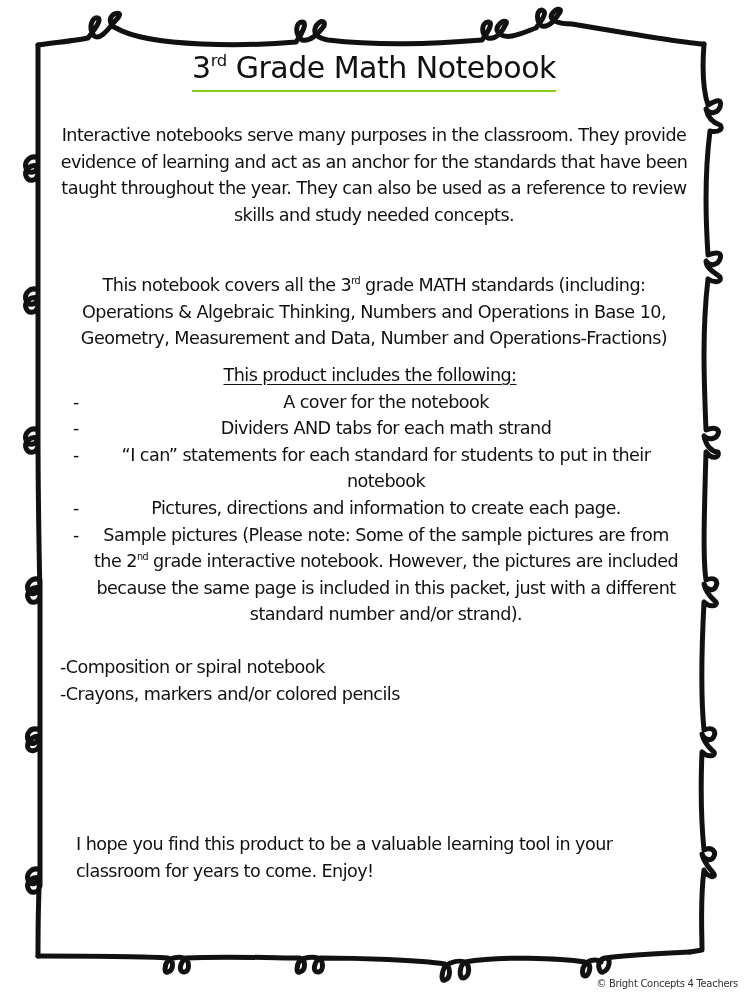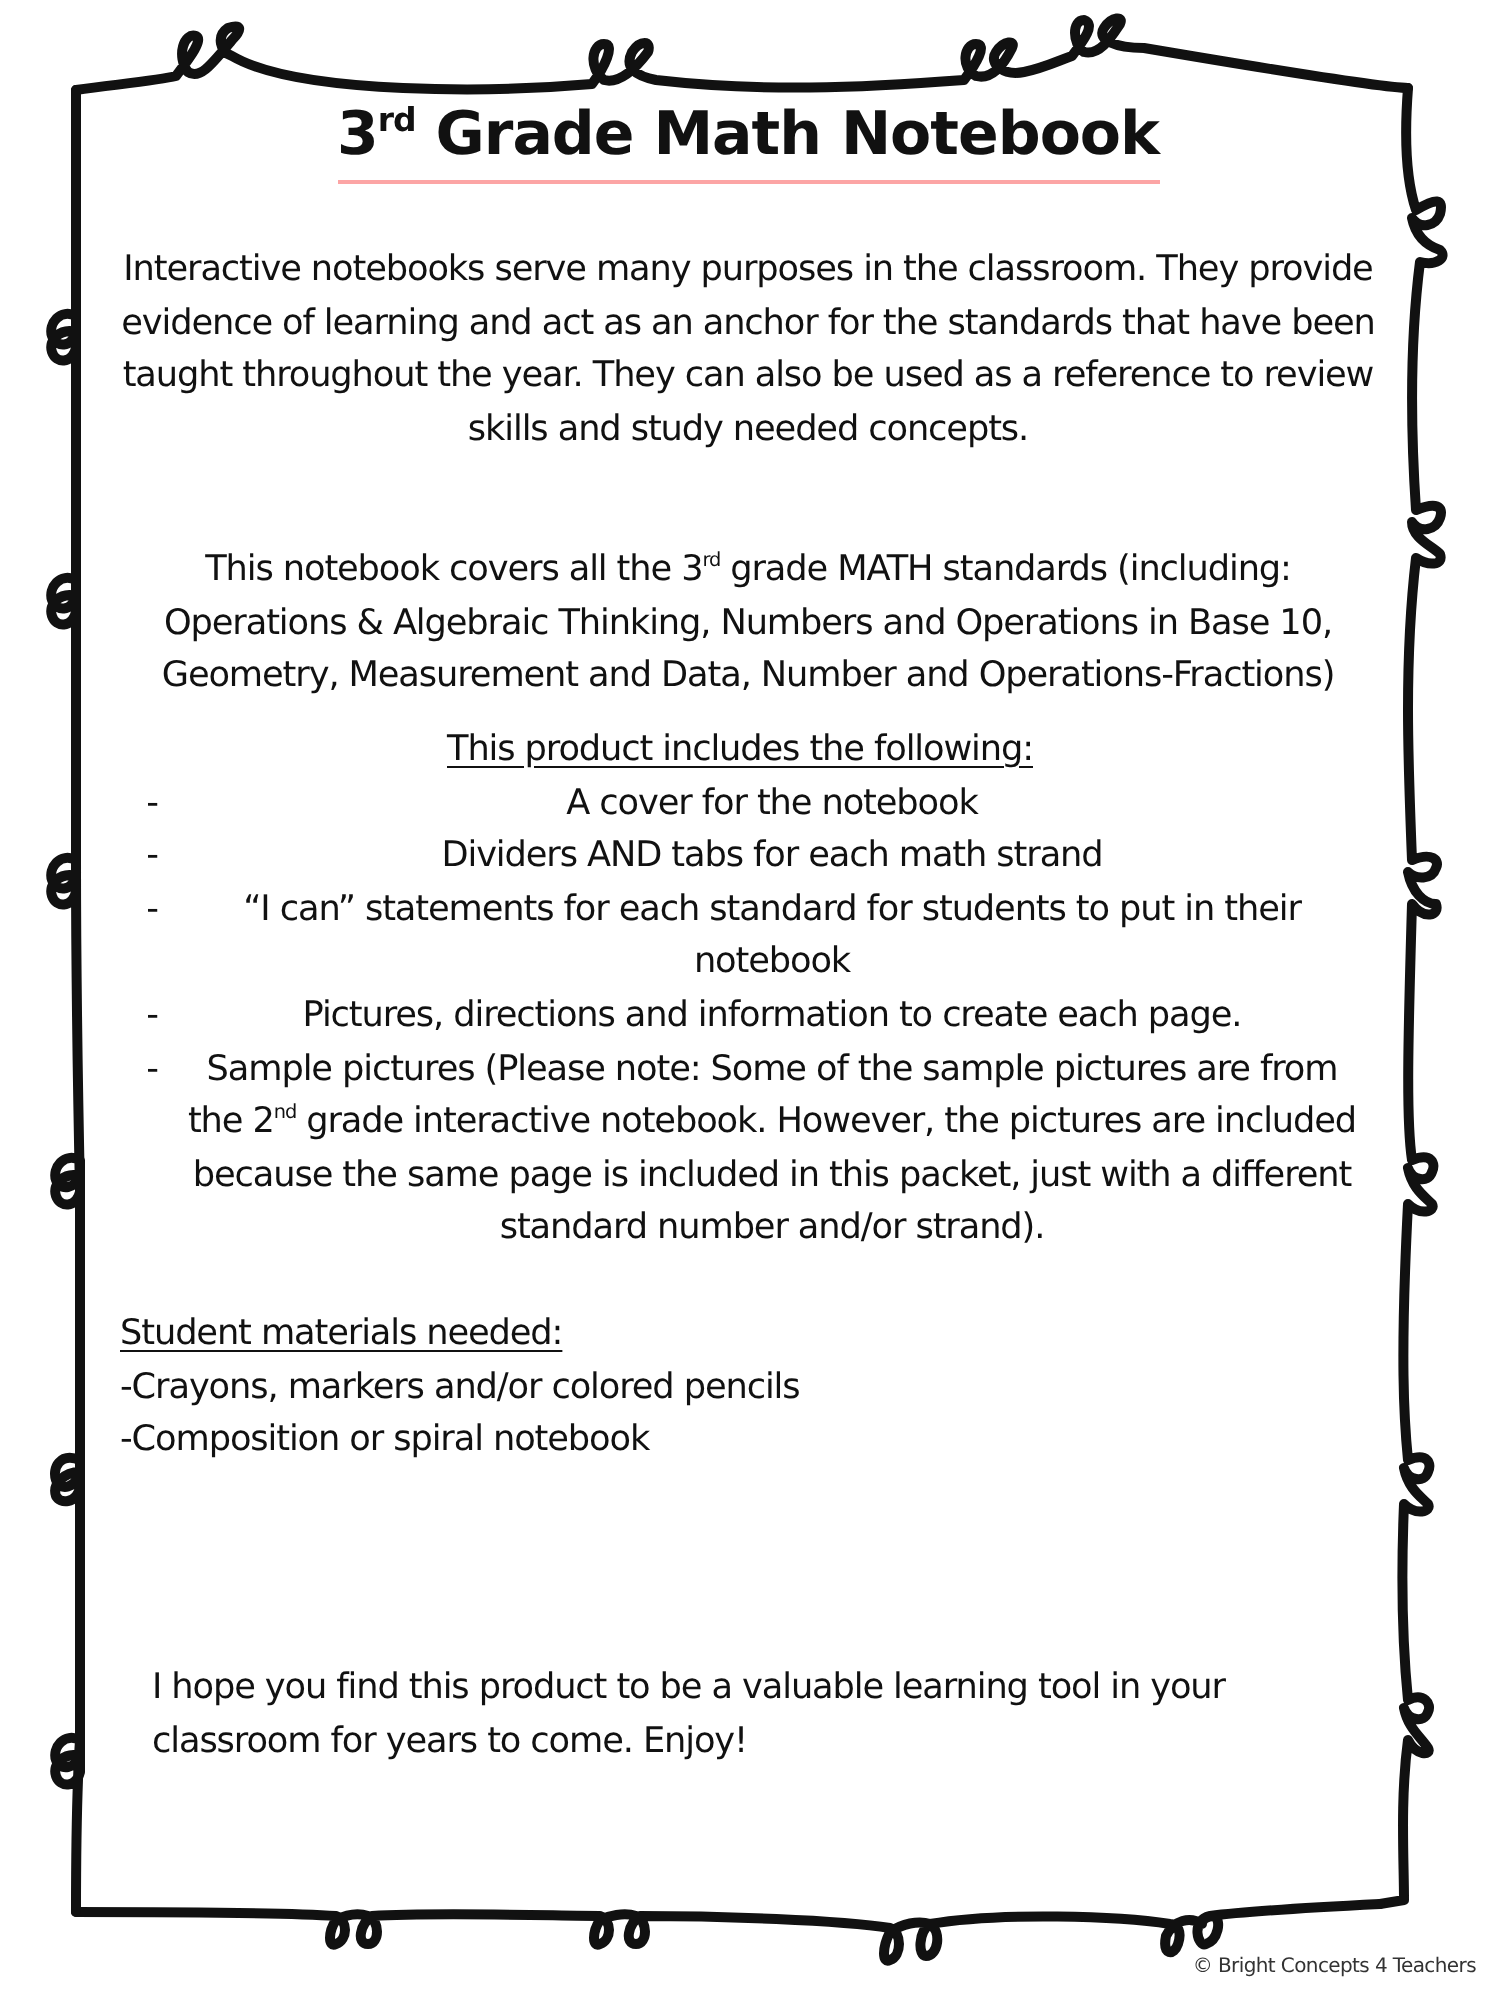--- a/index.html
+++ b/index.html
@@ -1,21 +1,21 @@
 <!DOCTYPE html>
 <html><head>
 <meta charset="utf-8">
 <style>
   html, body { margin:0; padding:0; }
   body { width:750px; height:1000px; background:#ffffff; position:relative; overflow:hidden;
          font-family:"DejaVu Sans", sans-serif; color:#111; }
   .frame { position:absolute; left:0; top:0; width:750px; height:1000px; }
   .content { position:absolute; left:58px; top:0; width:632px; }
   .title { position:absolute; top:48px; left:0; width:632px; text-align:center; }
-  .title span.t { display:inline-block; font-size:30px; letter-spacing:-0.5px; border-bottom:2px solid #fca5a5; padding-bottom:2px; line-height:40px; font-weight:700; }
+  .title span.t { display:inline-block; font-size:30px; letter-spacing:-0.5px; border-bottom:2px solid #84cc16; padding-bottom:2px; line-height:40px; font-weight:400; }
   sup { font-size:0.55em; line-height:0; vertical-align:0.7em; }
   .p { position:absolute; left:0; width:632px; font-size:17.6px; line-height:26.6px; letter-spacing:-0.55px; }
   .center { text-align:center; }
   .intro { top:122px; }
   .covers { top:272px; }
   .h { text-decoration:underline; text-underline-offset:3px; }
   .list { position:absolute; left:2px; width:620px; top:362px; font-size:17.6px; line-height:26.6px; letter-spacing:-0.55px;text-align:center; }
   .li { display:flex; }
   .li .dash { width:32px; flex:none; }
   .li .txt { flex:1; }
@@ -66,21 +66,20 @@
         <span class="dash">-</span>
         <span class="txt">Pictures, directions and information to create each page.</span>
       </div>
     <div class="li">
         <span class="dash">-</span>
         <span class="txt"><span>Sample pictures (Please note: Some of the sample pictures are from the 2</span><sup>nd</sup><span> grade interactive notebook. However, the pictures are included because the same page is included in this packet, just with a different standard number and/or strand).</span></span>
       </div>
   </section>
 
   <section class="mats">
-    <div class="h">Student materials needed:</div>
+    <div>-Composition or spiral notebook</div>
     <div>-Crayons, markers and/or colored pencils</div>
-    <div>-Composition or spiral notebook</div>
   </section>
 
   <p class="closing" style="margin:16px">I hope you find this product to be a valuable learning tool in your classroom for years to come. Enjoy!</p>
 </main>
 
 <div class="copyright">© Bright Concepts 4 Teachers</div>
 
 </body></html>

